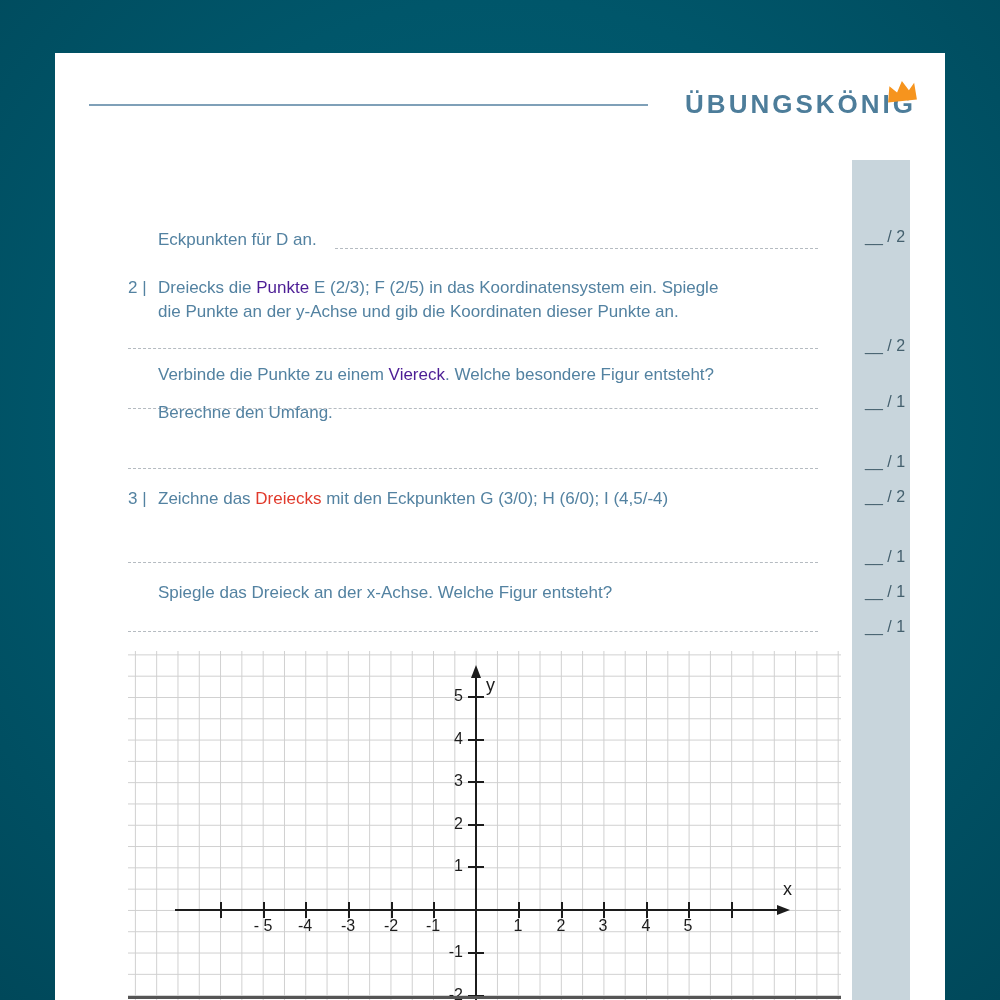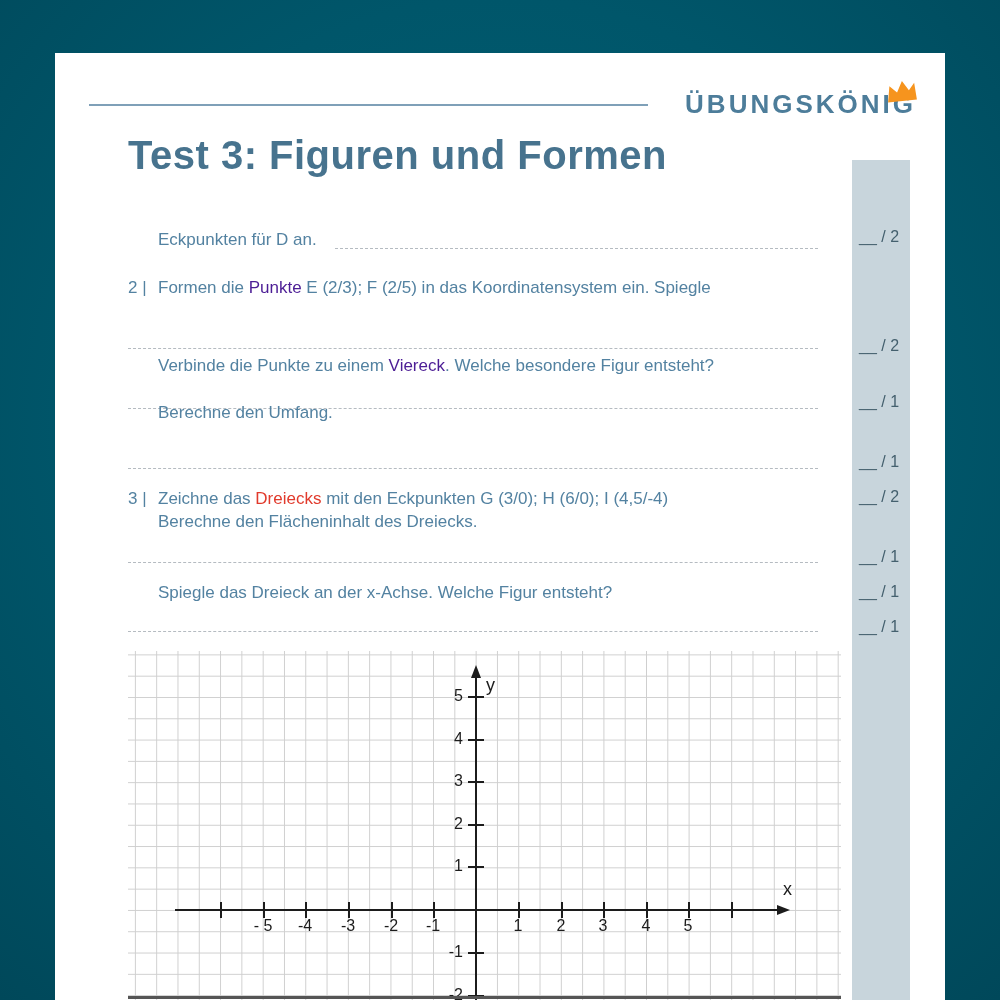--- a/index.html
+++ b/index.html
@@ -20,21 +20,21 @@
   
   .qline{position:absolute;left:73px;font-size:17px;color:#5382a1;white-space:nowrap;}
   .qline.indent{left:103px;}
   .qnum{display:inline-block;width:30px;color:#5382a1;}
   .hl-green{color:#4c1d95;}
   .hl-red{color:#e13a2c;}
   .dash{position:absolute;border-top:1.5px dashed #b5bbc1;height:0;}
 
   
   .score-col{position:absolute;left:797px;top:107px;width:58px;height:840px;background:#c8d5dc;}
-  .score-item{position:absolute;left:7px;font-size:16px;color:#44606e;white-space:nowrap;}
+  .score-item{position:absolute;left:13px;font-size:16px;color:#44606e;white-space:nowrap;}
 
   
   .grid{position:absolute;left:73px;top:598px;width:713px;height:349px;overflow:hidden;
     background-image:linear-gradient(to right,#cfcfcf 1px,transparent 1px),
                      linear-gradient(to bottom,#cfcfcf 1px,transparent 1px);
     background-size:21.3px 21.3px;background-position:6.9px 3.4px;}
   .layer{position:absolute;inset:0;}
   .xaxis{position:absolute;left:47px;top:258px;width:602px;height:2px;background:#1c1c1c;}
   .yaxis{position:absolute;left:347px;top:26px;width:2px;height:323px;background:#1c1c1c;}
   .xarrow{position:absolute;left:649px;top:254px;width:0;height:0;
@@ -57,42 +57,41 @@
 
 <div class="bg">
   <div class="page">
 
     <div class="rule"></div>
     <span class="logo-text">ÜBUNGSKÖNIG</span>
     <svg class="crown" width="33" height="23" viewBox="0 0 33 23">
       <polygon points="2,21 5,5 12,12 18,1 24,11 30,4 31,21" fill="#f6941e"></polygon>
     </svg>
 
-    <h1 class="title">Test 3: Figuren und Formen</h1>
 
     <div class="qline indent" style="top:177px">Eckpunkten für D an.</div>
     <div class="dash" style="left:280px;top:195px;width:483px"></div>
 
     <div class="qline" style="top:225px">
-      <span class="qnum">2 |</span><span>Formen die </span><span class="hl-green">Punkte</span><span> E (2/3); F (2/5) in das Koordinatensystem ein. Spiegle</span>
+      <span class="qnum">2 |</span><span>Dreiecks die </span><span class="hl-green">Punkte</span><span> E (2/3); F (2/5) in das Koordinatensystem ein. Spiegle</span>
     </div>
+    <div class="qline indent" style="top:249px">die Punkte an der y-Achse und gib die Koordinaten dieser Punkte an.</div>
     <div class="dash" style="left:73px;top:295px;width:690px"></div>
 
-    <div class="qline indent" style="top:303px">
+    <div class="qline indent" style="top:312px">
       <span>Verbinde die Punkte zu einem </span><span class="hl-green">Viereck</span><span>. Welche besondere Figur entsteht?</span>
     </div>
     <div class="dash" style="left:73px;top:355px;width:690px"></div>
 
     <div class="qline indent" style="top:350px">Berechne den Umfang.</div>
     <div class="dash" style="left:73px;top:415px;width:690px"></div>
 
     <div class="qline" style="top:436px">
       <span class="qnum">3 |</span><span>Zeichne das </span><span class="hl-red">Dreiecks</span><span> mit den Eckpunkten G (3/0); H (6/0); I (4,5/-4)</span>
     </div>
-    <div class="qline indent" style="top:459px">Berechne den Flächeninhalt des Dreiecks.</div>
     <div class="dash" style="left:73px;top:509px;width:690px"></div>
 
     <div class="qline indent" style="top:530px">Spiegle das Dreieck an der x-Achse. Welche Figur entsteht?</div>
     <div class="dash" style="left:73px;top:578px;width:690px"></div>
 
     <div class="score-col">
         <div class="score-item" style="top: 68px;">__ /  2</div>
         <div class="score-item" style="top: 177px;">__ /  2</div>
         <div class="score-item" style="top: 233px;">__ /  1</div>
         <div class="score-item" style="top: 293px;">__ /  1</div>

